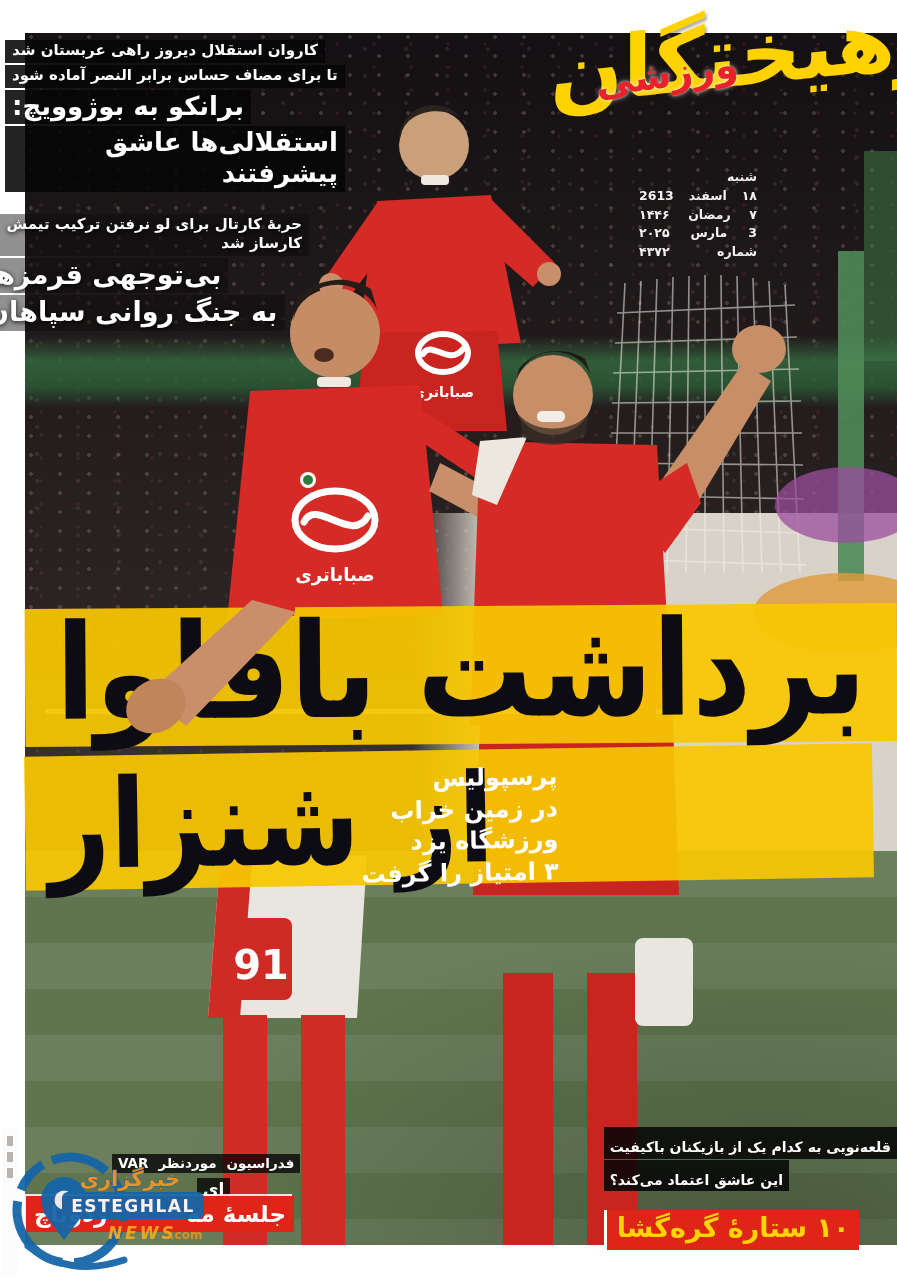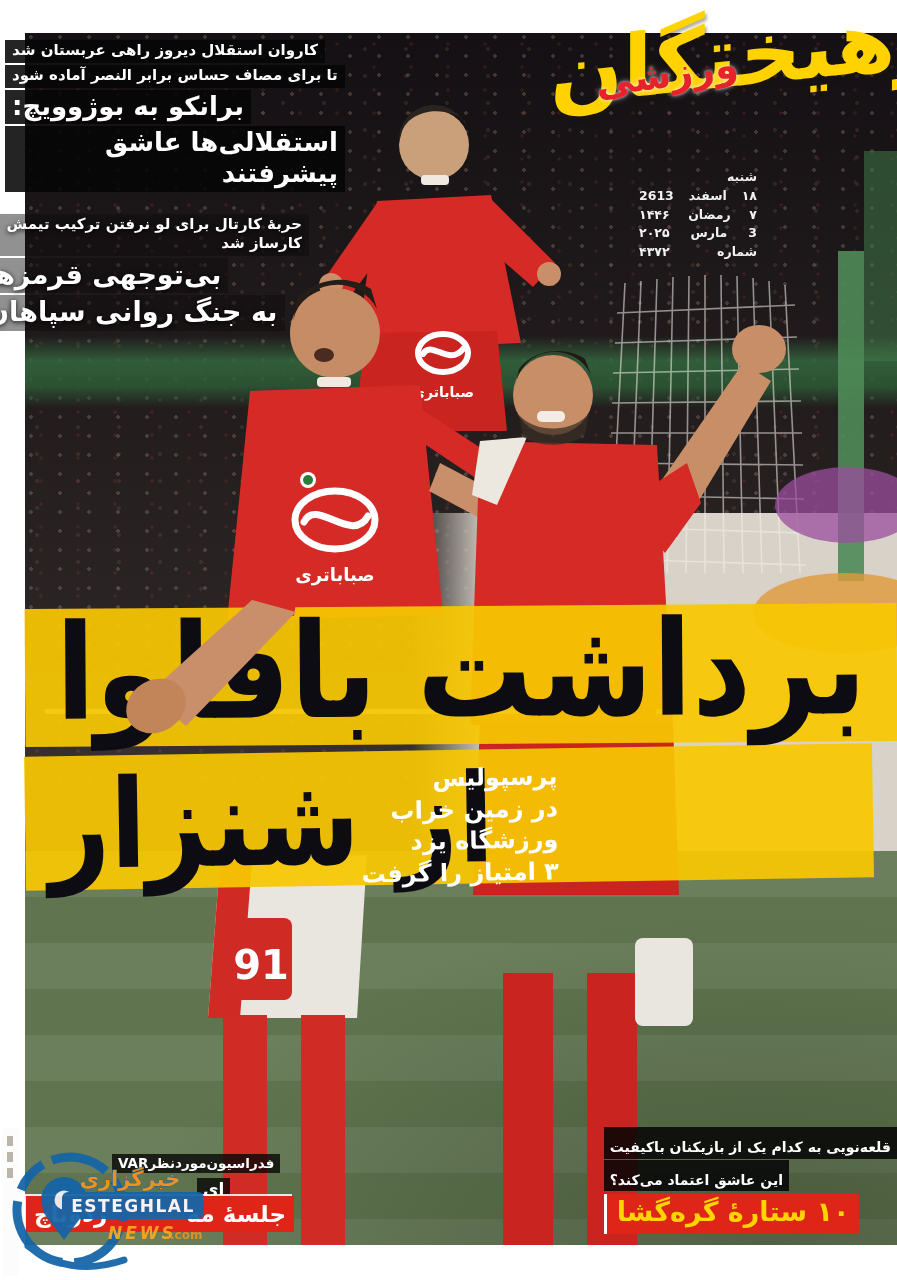--- a/index.html
+++ b/index.html
@@ -52,22 +52,22 @@
         transform:scale(1.03,1.18);transform-origin:center;}
   .band2 .megaline{position:absolute;left:24px;top:-4px;font-size:106px;line-height:128px;
         transform:scaleY(1.16);transform-origin:top;}
   .subhead{position:absolute;right:315px;top:13px;width:218px;direction:rtl;text-align:right;
         color:#fff;font-weight:bold;font-size:24px;line-height:1.32;}
   .arm-overlay{position:absolute;left:0;top:0;z-index:21;}
   .br-block{position:absolute;right:0;top:1126px;z-index:22;display:flex;flex-direction:column;
         align-items:flex-end;direction:rtl;text-align:right;}
   .br-block .chip{font-size:14px;margin-top:1px;padding:12px 6px 2px;}
   .redchip{background:#de2517;color:#ffd400;font-size:27px;font-weight:bold;line-height:1.1;
-        padding:3px 10px 7px;margin-top:3px;border-left:3px solid #fff;}
-  .bl-kicker{position:absolute;left:112px;top:1154px;z-index:22;display:flex;gap:0;
+        padding:3px 10px 7px;margin-top:19px;border-left:3px solid #fff;}
+  .bl-kicker{position:absolute;left:112px;top:1154px;z-index:22;display:flex;gap:10px;
         background:rgba(6,6,6,.8);color:#fff;font-weight:bold;font-size:13.5px;padding:1px 6px 2px;}
   .bl-frag{position:absolute;left:197px;top:1178px;z-index:22;background:rgba(6,6,6,.8);color:#fff;
         font-weight:bold;font-size:17px;padding:1px 6px 2px;}
   .redbar{position:absolute;left:26px;top:1196px;width:252px;height:36px;z-index:23;background:#de2517;
         box-shadow:-2px -2px 0 rgba(255,255,255,.85);display:flex;justify-content:space-between;
         align-items:center;padding:0 8px;color:#fff;font-weight:bold;font-size:23px;}
   .watermark{position:absolute;left:12px;top:1140px;z-index:30;opacity:.94;}
   .spine{position:absolute;left:2px;top:1128px;width:16px;height:140px;z-index:24;
         background:rgba(252,252,252,.9);display:flex;flex-direction:column;gap:6px;
         align-items:center;padding-top:8px;}

